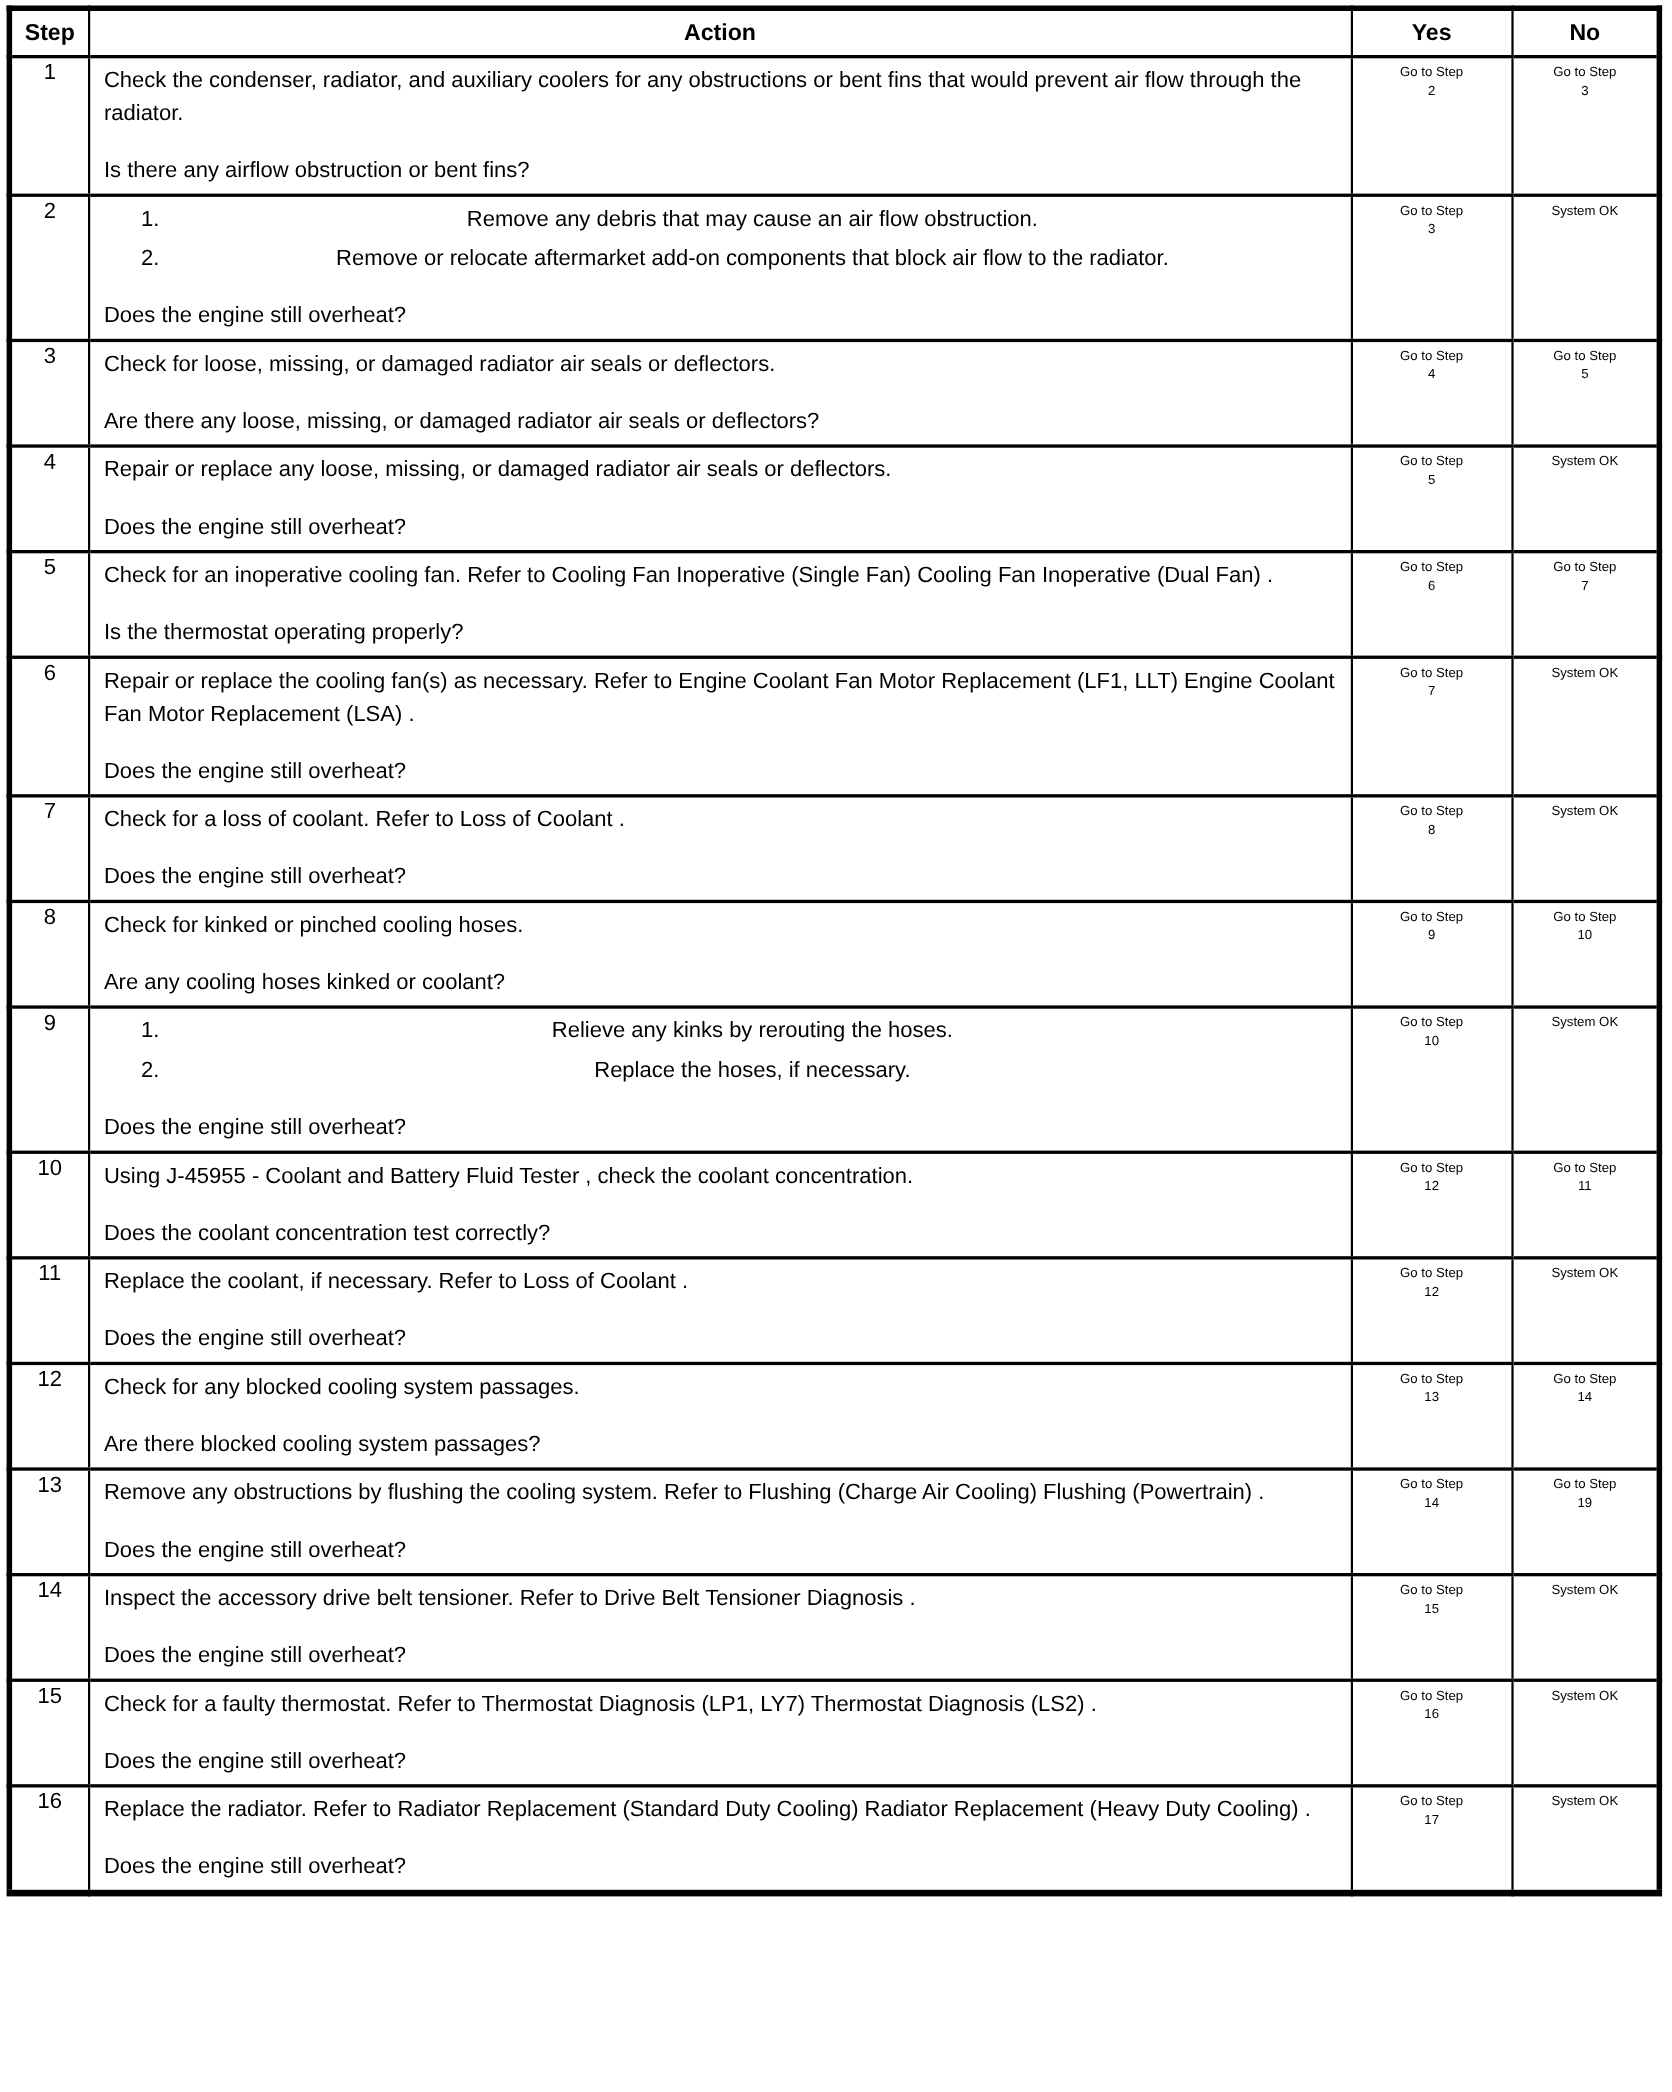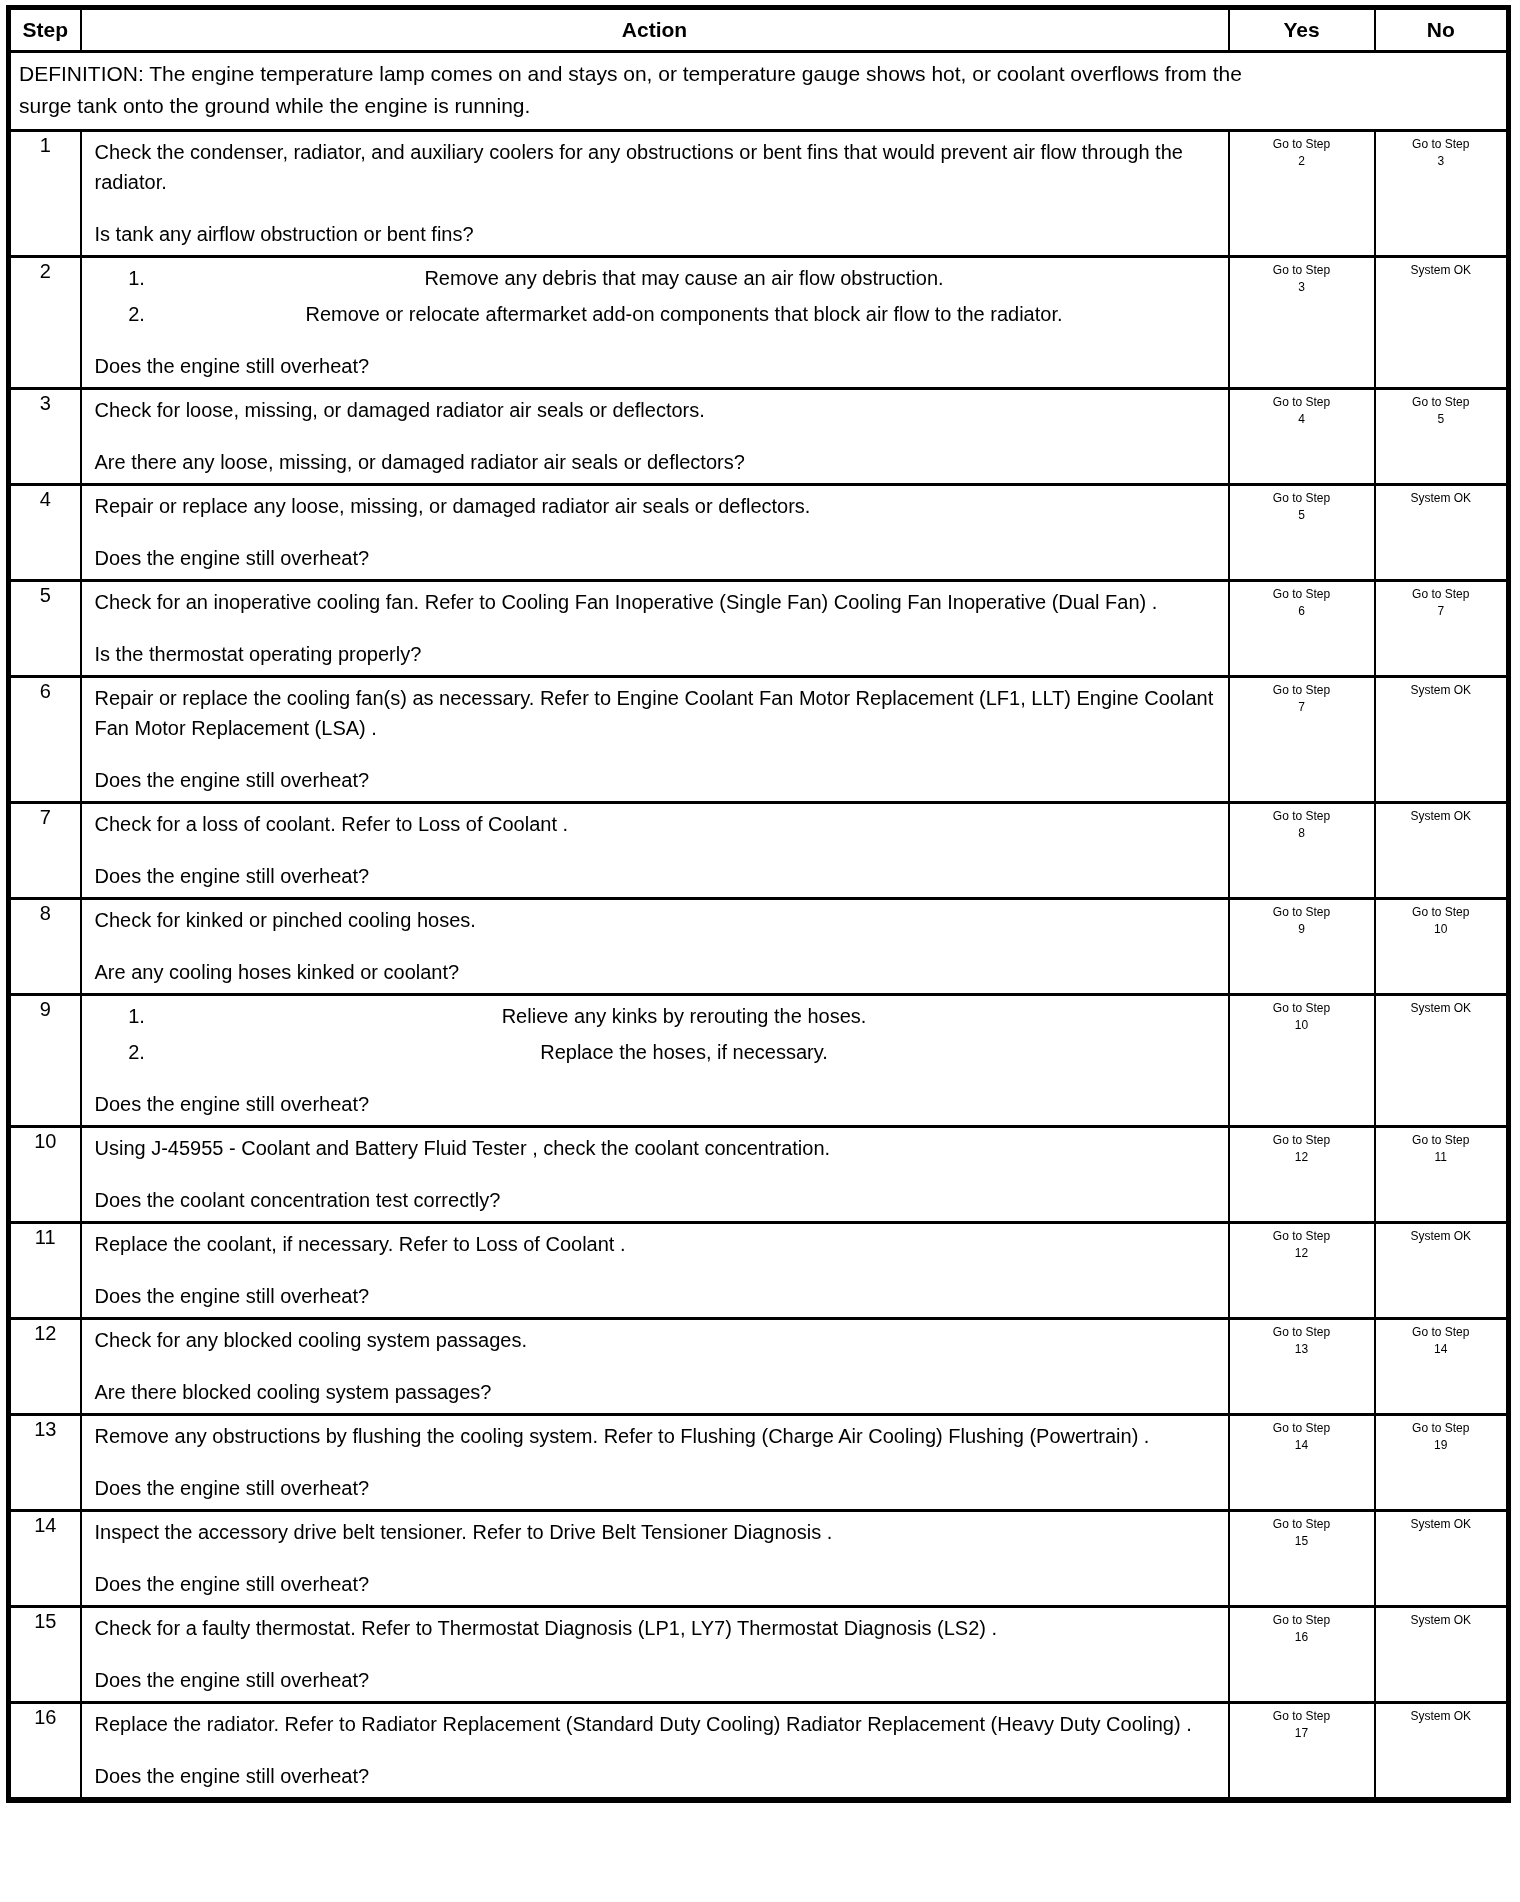--- a/index.html
+++ b/index.html
@@ -80,31 +80,27 @@
     </colgroup>
     <thead>
       <tr>
         <th>Step</th>
         <th>Action</th>
         <th>Yes</th>
         <th>No</th>
       </tr>
     </thead>
     <tbody id="rows-body">
-      <tr>
-        <td class="definition-cell" colspan="4">DEFINITION: The engine temperature lamp comes on and stays on, or temperature gauge shows hot, or coolant overflows from the
-surge tank onto the ground while the engine is running.</td>
-      </tr>
 
   <tr>
     <td class="step-cell">1</td>
     <td class="action-cell">
       <div class="action-text">Check the condenser, radiator, and auxiliary coolers for any obstructions or bent fins that would prevent air flow through the radiator.</div>
 
-      <div class="action-question">Is tank any airflow obstruction or bent fins?</div>
+      <div class="action-question">Is there any airflow obstruction or bent fins?</div>
     </td>
     <td class="result-cell">
             <div>Go to Step</div>
             <div>2</div>
           </td>
     <td class="result-cell">
             <div>Go to Step</div>
             <div>3</div>
           </td>
   </tr>

